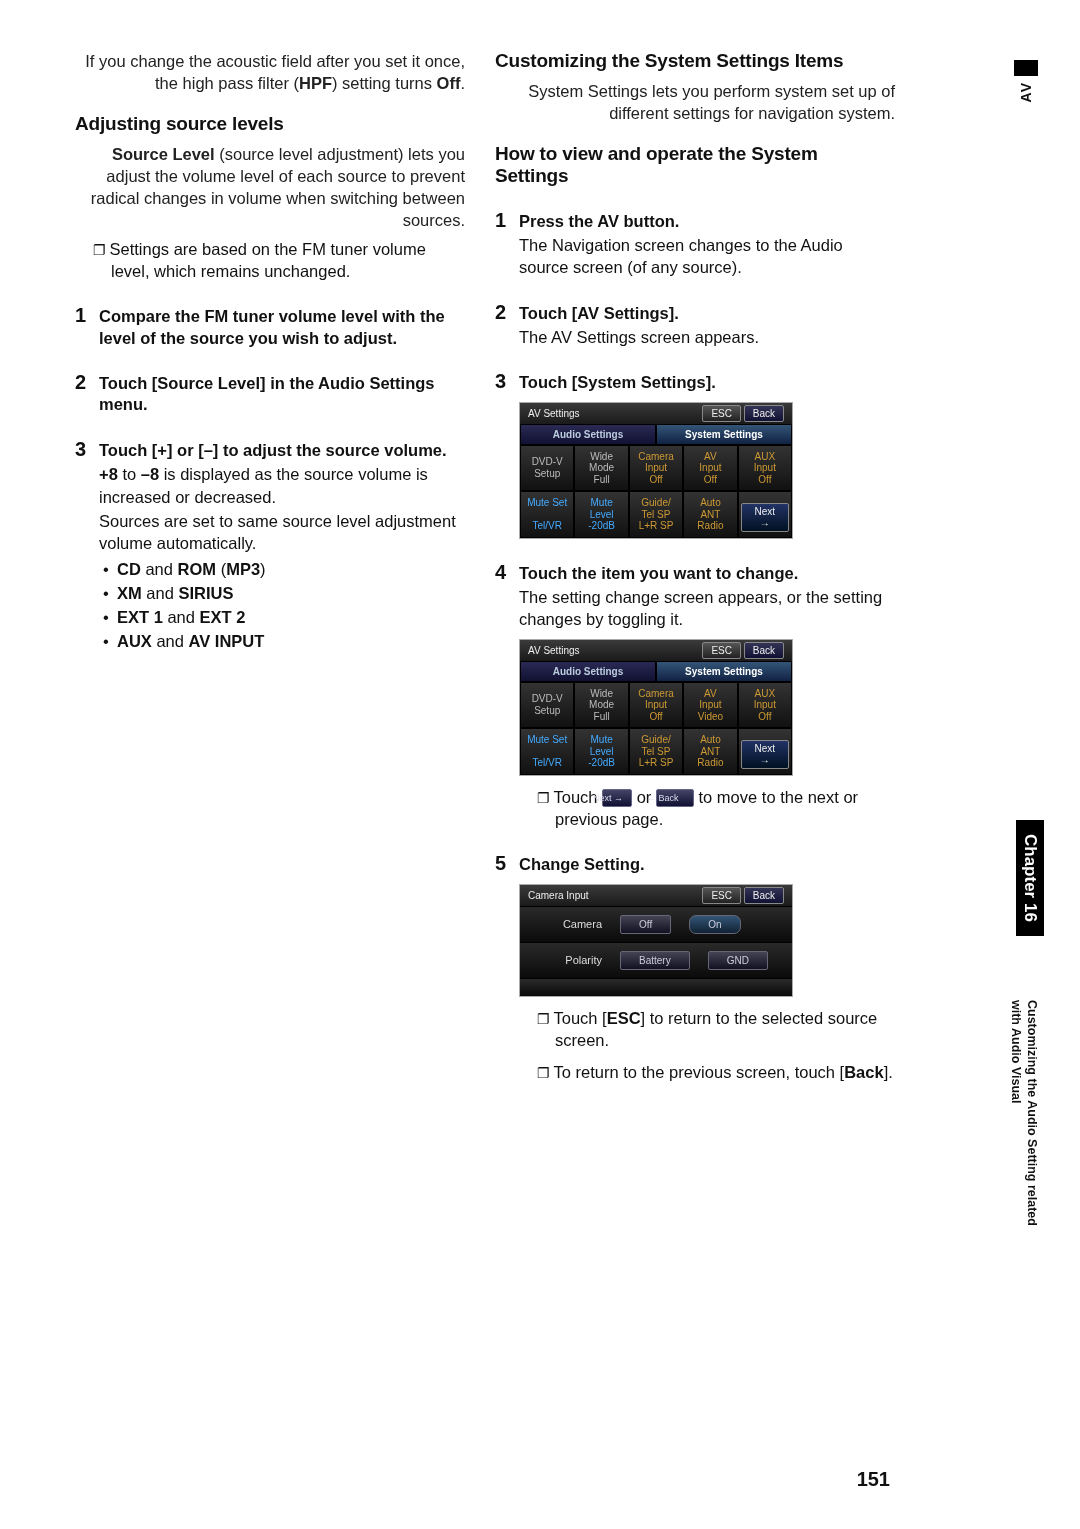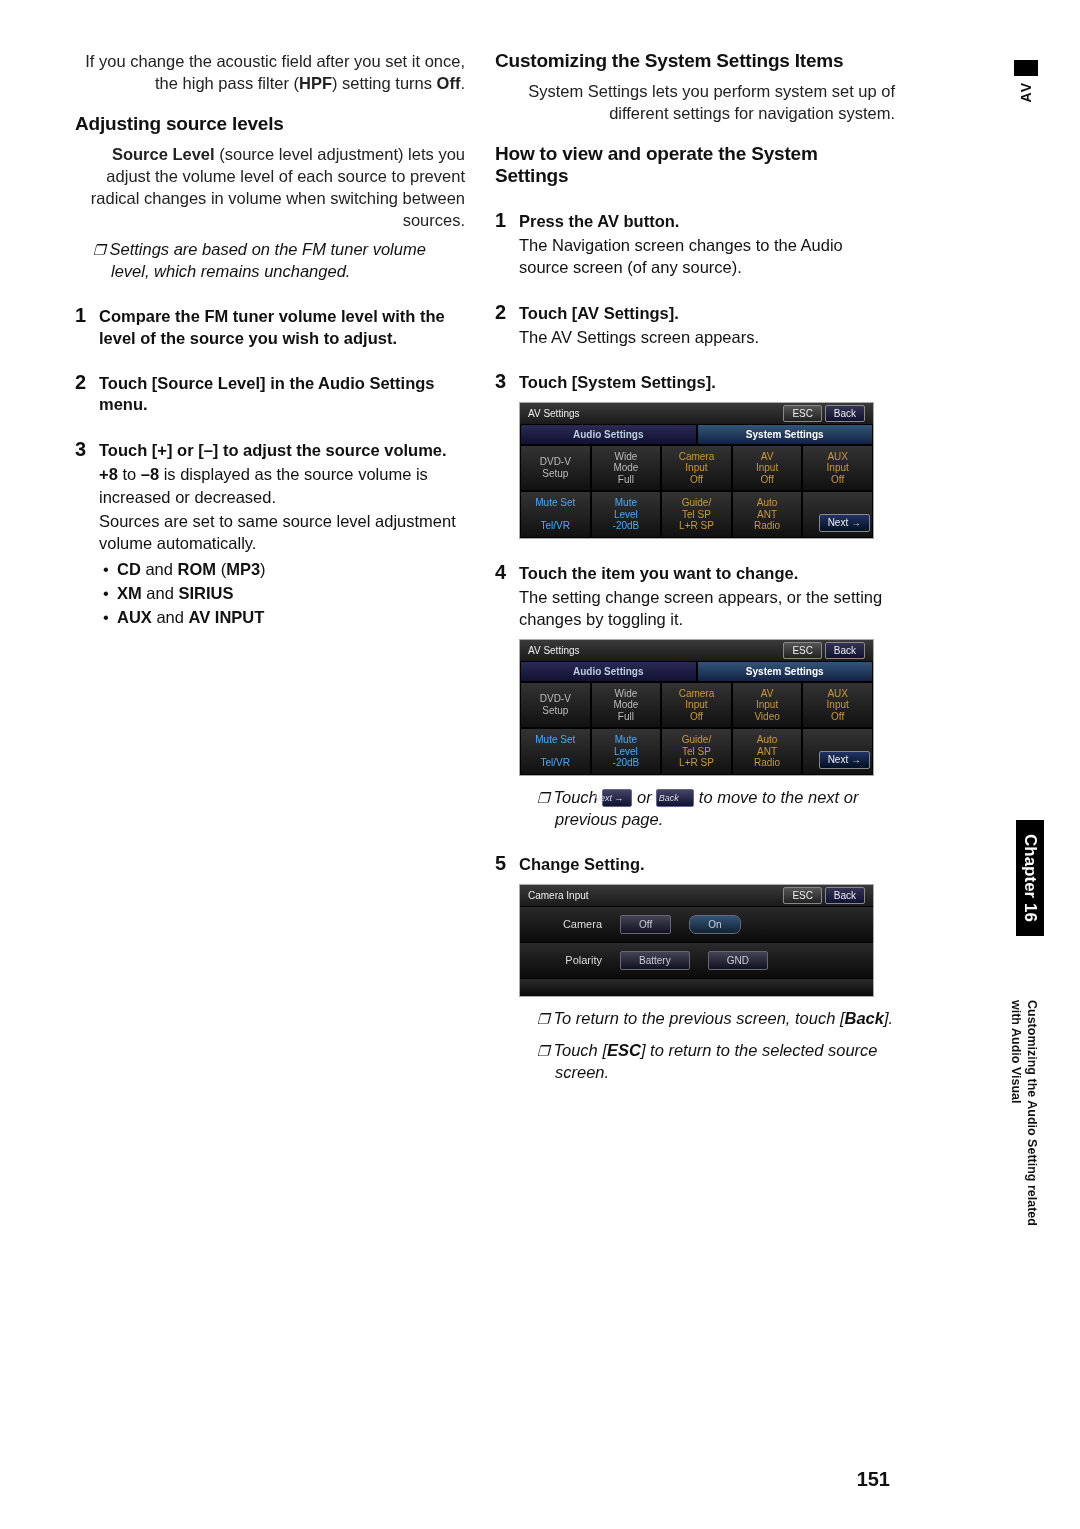--- a/index.html
+++ b/index.html
@@ -3,39 +3,39 @@
 <meta charset="utf-8">
 <style>
   * { box-sizing: border-box; margin: 0; padding: 0; }
   html, body { width: 1080px; height: 1529px; background: #fff; font-family: Arial, Helvetica, sans-serif; color: #111; }
   body { position: relative; padding: 50px 60px 40px 75px; }
   .cols { display: flex; gap: 30px; }
   .col { width: 390px; }
   .col-r { width: 400px; }
   p { font-size: 16.5px; line-height: 1.35; margin-bottom: 4px; color: #222; text-align: right; }
   h2 { font-size: 19px; font-weight: 900; margin: 18px 0 8px 0; letter-spacing: -0.2px; }
-  .bullet-box { margin: 6px 0 10px 18px; font-size: 16.5px; line-height: 1.35; text-indent: -18px; padding-left: 18px; font-style: italic; }
+  .bullet-box { margin: 6px 0 10px 18px; font-size: 16.5px; line-height: 1.35; text-indent: -18px; padding-left: 18px; }
   .bullet-box::before { content: "❐ "; font-size: 14px; }
   ol.steps { list-style: none; counter-reset: step; margin-top: 6px; }
   ol.steps > li { counter-increment: step; position: relative; padding-left: 24px; margin-bottom: 12px; }
   ol.steps > li::before { content: counter(step); position: absolute; left: 0; top: -2px; font-weight: 900; font-size: 20px; }
   .step-head { font-weight: 900; font-size: 16.5px; line-height: 1.3; margin-top: 24px; }
   .step-body { font-size: 16.5px; line-height: 1.35; margin-top: 2px; }
   ul.dots { list-style: none; margin-top: 4px; margin-left: 4px; }
   ul.dots li { font-size: 16.5px; line-height: 1.45; padding-left: 14px; position: relative; }
   ul.dots li::before { content: "•"; position: absolute; left: 0; top: 0; }
   .sidebar { position: absolute; right: 40px; top: 60px; width: 28px; display: flex; flex-direction: column; align-items: center; }
   .side-av { font-weight: 900; font-size: 14px; writing-mode: vertical-rl; transform: rotate(180deg); letter-spacing: 1px; }
   .side-blk { width: 24px; height: 16px; background: #000; margin-bottom: 6px; }
   .side-chapter { position: absolute; right: 36px; top: 820px; background: #000; color: #fff; font-weight: 900; font-size: 17px; writing-mode: vertical-rl; padding: 14px 4px; }
   .side-title { position: absolute; right: 40px; top: 1000px; font-weight: 700; font-size: 12.5px; writing-mode: vertical-rl; line-height: 1.3; }
   .page-num { position: absolute; bottom: 38px; right: 190px; font-weight: 900; font-size: 20px; }
 
   
-  .shot { width: 355px; background: #222; border: 1px solid #aaa; margin: 8px 0 10px 0; font-size: 10px; color: #eee; }
+  .shot { width: 274px; background: #222; border: 1px solid #aaa; margin: 8px 0 10px 0; font-size: 10px; color: #eee; }
   .shot-top { display: flex; justify-content: space-between; align-items: center; padding: 5px 8px; background: linear-gradient(#3a3a3a,#1a1a1a); }
   .btn { background: linear-gradient(#555,#222); border: 1px solid #888; padding: 2px 8px; font-size: 10px; color: #eee; border-radius: 2px; }
   .btn-b { background: linear-gradient(#335,#113); }
   .btn-n { background: linear-gradient(#236,#012); }
   .tabrow { display: flex; }
   .tab { flex: 1; text-align: center; padding: 4px 0; background: linear-gradient(#2a2a55,#111133); border: 1px solid #000; color: #bcd; font-weight: bold; }
   .tab.act { background: linear-gradient(#335577,#112244); color: #fff; }
   .grid5 { display: flex; }
   .cell { flex: 1; display: flex; flex-direction: column; align-items: center; justify-content: center; padding: 5px 2px; background: linear-gradient(#333,#111); border: 1px solid #000; line-height: 1.15; text-align: center; color: #bbb; }
   .cell .yel { color: #cc9933; }
@@ -73,20 +73,21 @@
       </li>
       <li>
         <div class="step-head">Touch [+] or [–] to adjust the source volume.</div>
         <div class="step-body">
           <b>+8</b><span> to </span><b>–8</b><span> is displayed as the source volume is increased or decreased.</span>
         </div>
         <div class="step-body">Sources are set to same source level adjustment volume automatically.</div>
         <ul class="dots">
           <li><b>CD</b><span> and </span><b>ROM</b><span> (</span><b>MP3</b><span>)</span></li>
           <li><b>XM</b><span> and </span><b>SIRIUS</b></li>
+          <li><b>EXT 1</b><span> and </span><b>EXT 2</b></li>
           <li><b>AUX</b><span> and </span><b>AV INPUT</b></li>
         </ul>
       </li>
     </ol>
   </div>
 
   <div class="col-r">
     <h2 style="margin-top:0">Customizing the System Settings Items</h2>
     <p>System Settings lets you perform system set up of different settings for navigation system.</p>
 
@@ -228,24 +229,24 @@
           </div>
           <div class="row">
             <span class="lbl">Polarity</span>
             <span class="opt">Battery</span>
             <span class="opt">GND</span>
           </div>
           <div class="row" style="height:18px"></div>
         </div>
 
         <div class="bullet-box">
+          <span>Touch [</span><b>ESC</b><span>] to return to the selected source screen.</span>
+        </div>
+        <div class="bullet-box">
           <span>To return to the previous screen, touch [</span><b>Back</b><span>].</span>
-        </div>
-        <div class="bullet-box">
-          <span>Touch [</span><b>ESC</b><span>] to return to the selected source screen.</span>
         </div>
       </li>
     </ol>
   </div>
 </div>
 
 <div class="sidebar">
   <div class="side-blk"></div>
   <div class="side-av">AV</div>
 </div>

